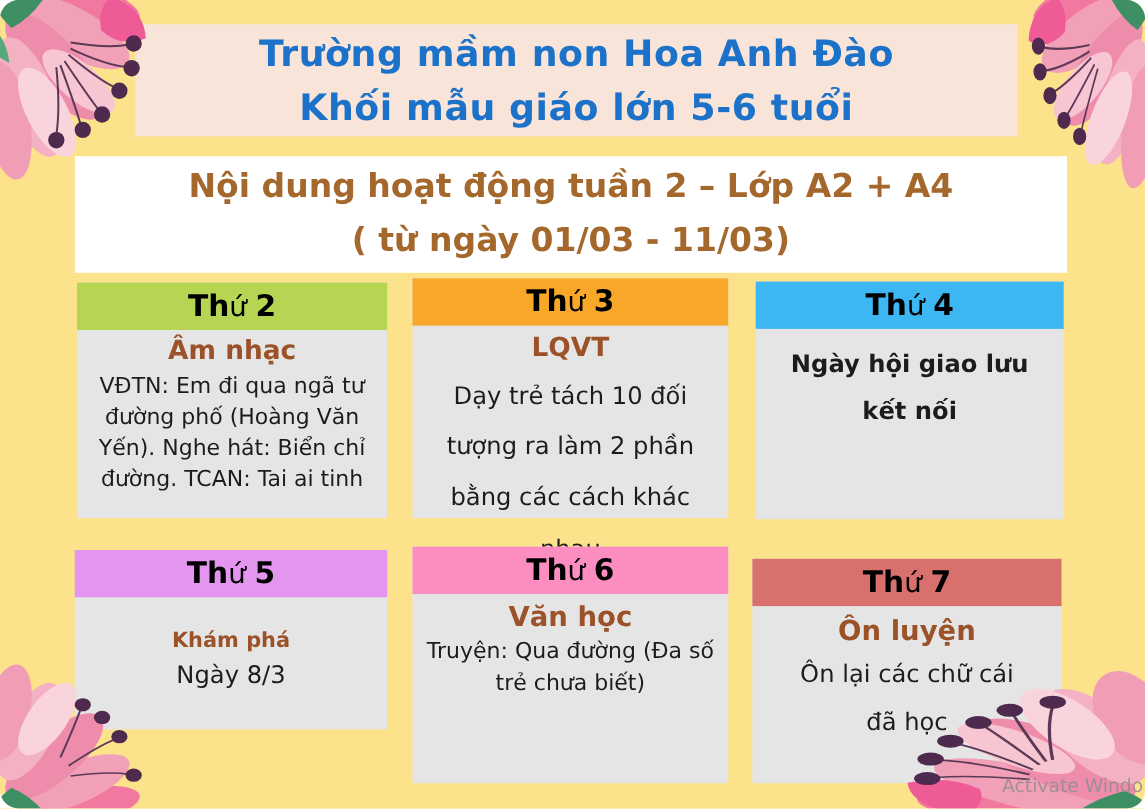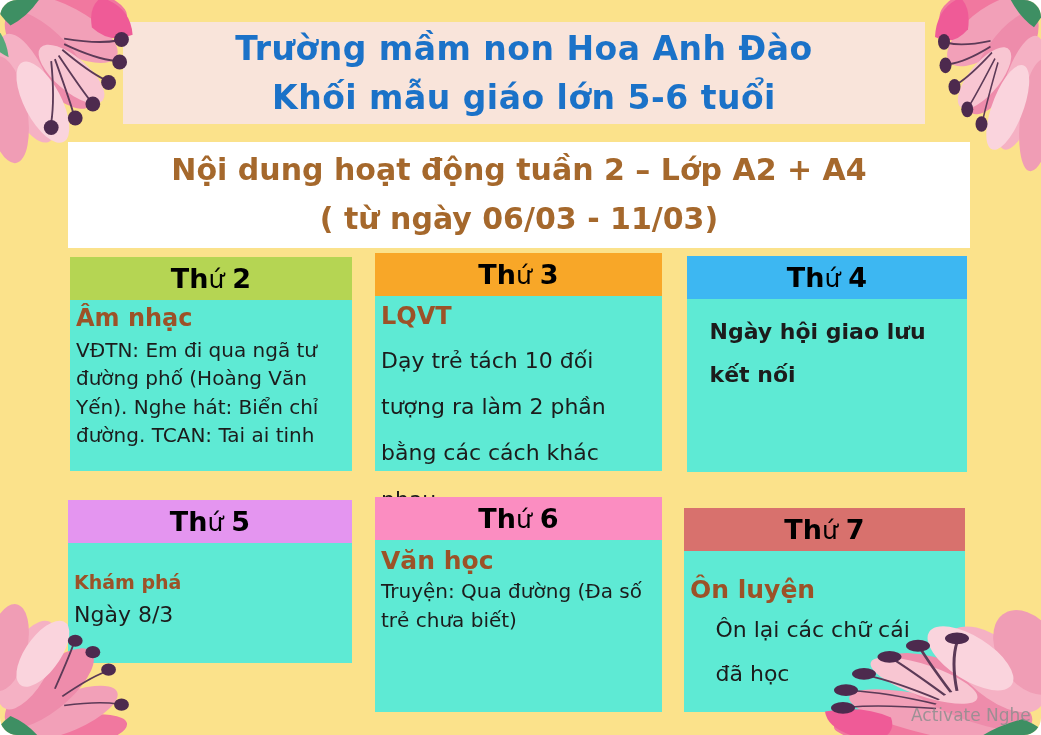--- a/index.html
+++ b/index.html
@@ -13,21 +13,21 @@
                letter-spacing:.5px;}
   .banner-line.l1{margin-top:2px;}
 
   
   .subtitle-box{position:absolute;left:68px;top:142px;width:902px;height:106px;
                 background:#FFFFFF;z-index:1;text-align:center;}
   .subtitle-line{color:#A5682C;font-weight:600;font-size:30px;line-height:49px;}
   .subtitle-line.l1{margin-top:3px;}
 
   
-  .card{position:absolute;background:#5eead4;z-index:2;text-align:left;}
+  .card{position:absolute;background:#e5e5e5;z-index:2;text-align:center;}
   .c1{left:70px;top:257px;width:282px;height:214px;}
   .c2{left:375px;top:253px;width:287px;height:218px;}
   .c3{left:687px;top:256px;width:280px;height:216px;}
   .c4{left:68px;top:500px;width:284px;height:163px;}
   .c5{left:375px;top:497px;width:287px;height:215px;}
   .c6{left:684px;top:508px;width:281px;height:204px;}
 
   .card-header{height:43px;display:flex;align-items:center;justify-content:center;
                color:#000;font-size:27px;}
   .card-header b{font-weight:800;}
@@ -39,21 +39,21 @@
   .body-text{color:#1C1C1C;}
 
   .c1 .subject{margin-top:4px;}
   .c1 .body-text{font-size:20px;line-height:1.42;margin-top:4px;}
   .c2 .body-text{font-size:22px;line-height:2.1;margin-top:8px;}
   .c3 .body-text{font-size:22px;line-height:1.95;font-weight:700;max-width:235px;margin:12px auto 0;}
   .c4 .subject{font-size:19px;margin-top:28px;}
   .c4 .body-text{font-size:22px;line-height:1.6;margin-top:4px;}
   .c5 .subject{font-size:25px;margin-top:6px;}
   .c5 .body-text{font-size:20px;line-height:1.45;margin-top:2px;}
-  .c6 .subject{font-size:25px;margin-top:24px;}
+  .c6 .subject{font-size:25px;margin-top:8px;}
   .c6 .body-text{font-size:22px;line-height:2.0;max-width:218px;margin:4px auto 0;}
 
   
   .flower{position:absolute;z-index:3;pointer-events:none;}
   .fl-tl{left:-8px;top:-10px;width:185px;height:215px;}
   .fl-tr{right:-8px;top:-10px;width:150px;height:225px;transform:scaleX(-1);}
   .fl-bl{left:-8px;bottom:-10px;width:185px;height:175px;transform:scaleY(-1);}
   .fl-br{right:-12px;bottom:-12px;width:300px;height:170px;transform:scale(-1,-1);}
 
   
@@ -170,21 +170,21 @@
     </g>
   </svg>
 
   <header class="banner" style="background-color: rgb(249, 228, 218);">
     <div class="banner-line l1" style="color: rgb(27, 114, 200);">Trường mầm non Hoa Anh Đào</div>
     <div class="banner-line" style="color: rgb(27, 114, 200);">Khối mẫu giáo lớn 5-6 tuổi</div>
   </header>
 
   <section class="subtitle-box">
     <div class="subtitle-line l1">Nội dung hoạt động tuần 2 – Lớp A2 + A4</div>
-    <div class="subtitle-line">( từ ngày 06/03 - 11/03)</div>
+    <div class="subtitle-line">( từ ngày 01/03 - 11/03)</div>
   </section>
 
   <section class="card c1">
     <div class="card-header" style="background-color: rgb(181, 213, 83);">
       <span class="day"><b>Th</b><span class="accent">ứ</span><b class="day-num">2</b></span>
     </div>
     <div class="card-body">
       <div class="subject">Âm nhạc</div>
       <div class="body-text">VĐTN: Em đi qua ngã tư đường phố (Hoàng Văn Yến). Nghe hát: Biển chỉ đường. TCAN: Tai ai tinh</div>
     </div>
@@ -233,15 +233,15 @@
   <section class="card c6">
     <div class="card-header" style="background-color: rgb(216, 113, 109);">
       <span class="day"><b>Th</b><span class="accent">ứ</span><b class="day-num">7</b></span>
     </div>
     <div class="card-body">
       <div class="subject">Ôn luyện</div>
       <div class="body-text">Ôn lại các chữ cái đã học</div>
     </div>
   </section>
 
-  <div class="watermark" style="color: rgb(143, 143, 143);">Activate Nghe</div>
+  <div class="watermark" style="color: rgb(143, 143, 143);">Activate Windo</div>
 
 </div>
 
 </body></html>

